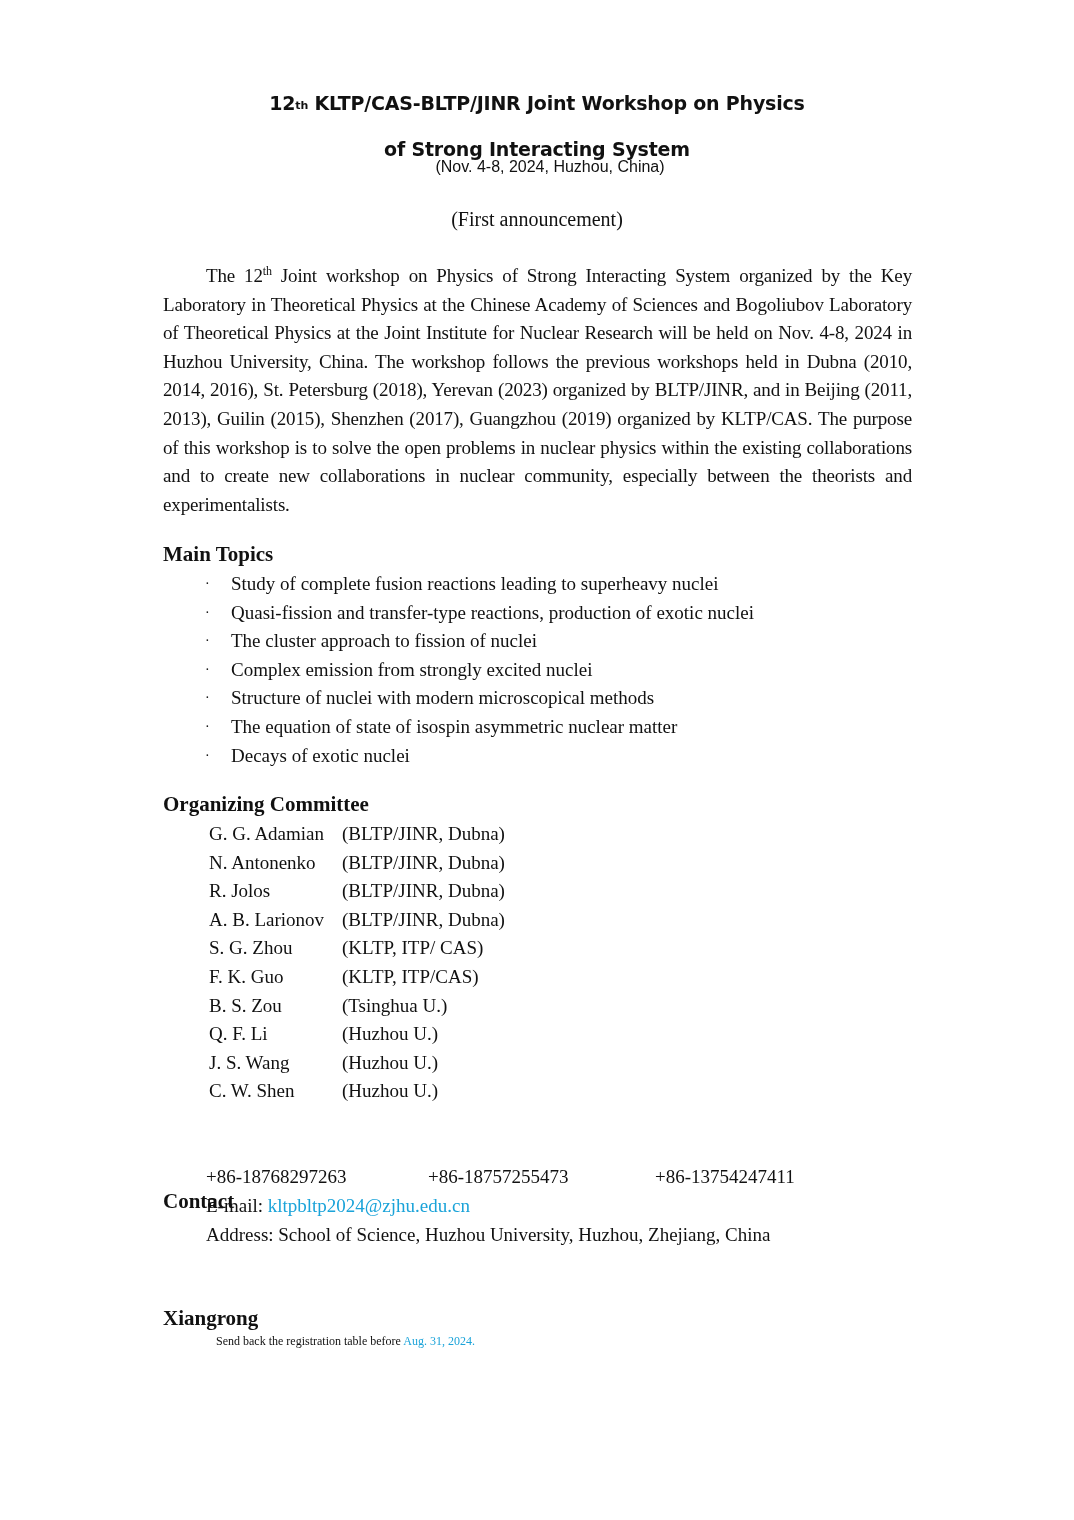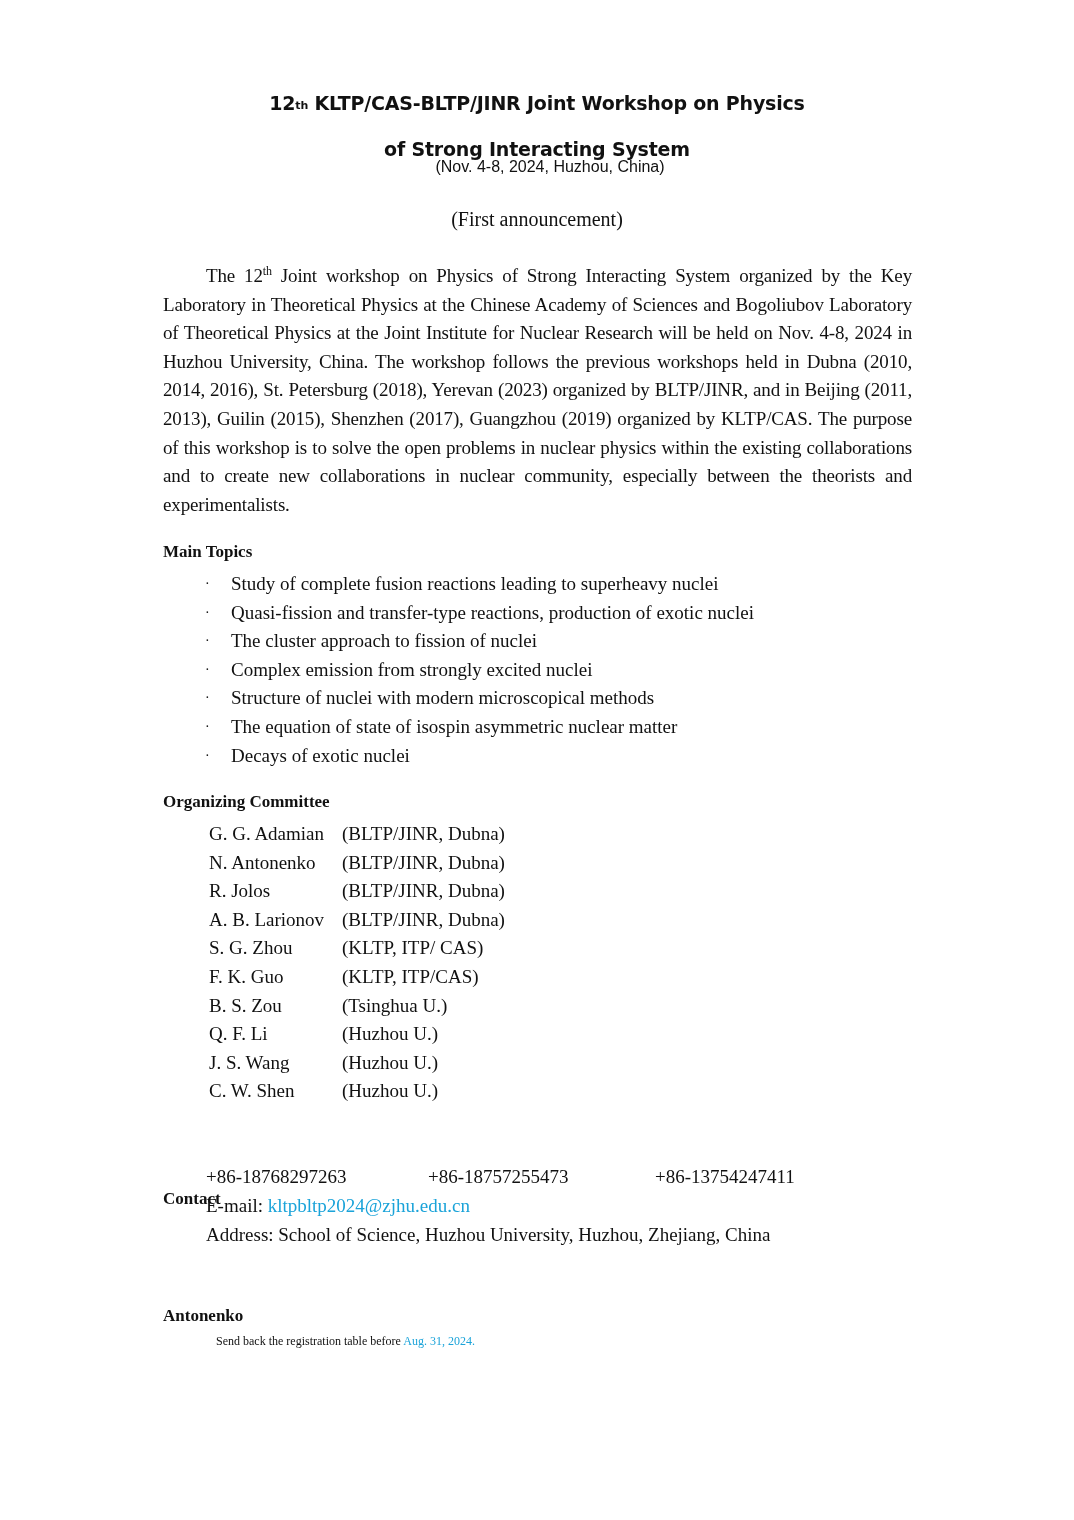--- a/index.html
+++ b/index.html
@@ -13,21 +13,21 @@
   .t1 { top: 92px; }
   .t2 { top: 122px; margin-top: 16px; }
   .dates { position: absolute; top: 158px; left: 0; width: 1074px; text-align: center;
            font-family: "Liberation Sans", sans-serif; font-size: 16px; color: #111; padding-left: 13px; }
   .announce { position: absolute; top: 208px; left: 0; width: 1074px; text-align: center;
               font-size: 20px; }
   .intro { position: absolute; top: 262px; left: 163px; width: 749px;
            font-size: 19px; line-height: 28.6px; text-align: justify;
            text-indent: 43px; letter-spacing: -0.15px; }
   .intro sup { font-size: 12px; line-height: 0; }
-  .section-h { position: absolute; left: 163px; font-weight: bold; font-size: 17px; }
+  .section-h { position: absolute; left: 163px; font-weight: bold; font-size: 21px; }
   .topics { position: absolute; left: 163px; top: 570px; margin: 0; padding: 0; list-style: none; }
   .topics li { position: relative; height: 28.6px; line-height: 28.6px; font-size: 19px;
                padding-left: 68px; white-space: nowrap; }
   .topics li .bullet { position: absolute; left: 42px; top: 0; font-size: 14px; }
   .committee { position: absolute; left: 209px; top: 820px; }
   .committee .row { height: 28.6px; line-height: 28.6px; font-size: 19px; white-space: nowrap; }
   .committee .name { display: inline-block; width: 133px; }
   .contact { position: absolute; left: 206px; top: 1162px; font-size: 19px; }
   .contact .row { height: 29px; line-height: 29px; white-space: nowrap; }
   .contact .c1 { display: inline-block; width: 222px; }
@@ -76,16 +76,16 @@
   <div class="contact">
     <div class="row">
       <span class="c1">+86-18768297263</span><span class="c2">+86-18757255473</span><span>+86-13754247411</span>
     </div>
     <div class="row">
       <span>E-mail: </span><span class="link">kltpbltp2024@zjhu.edu.cn</span>
     </div>
     <div class="row">Address: School of Science, Huzhou University, Huzhou, Zhejiang, China</div>
   </div>
 
-  <div class="section-h" style="top:1306px;">Antonenko</div>
+  <div class="section-h" style="top:1306px;">Xiangrong</div>
   <div class="deadline-text"><span>Send back the registration table before </span><span class="link">Aug. 31, 2024.</span></div>
 
 </div>
 
 </body></html>

